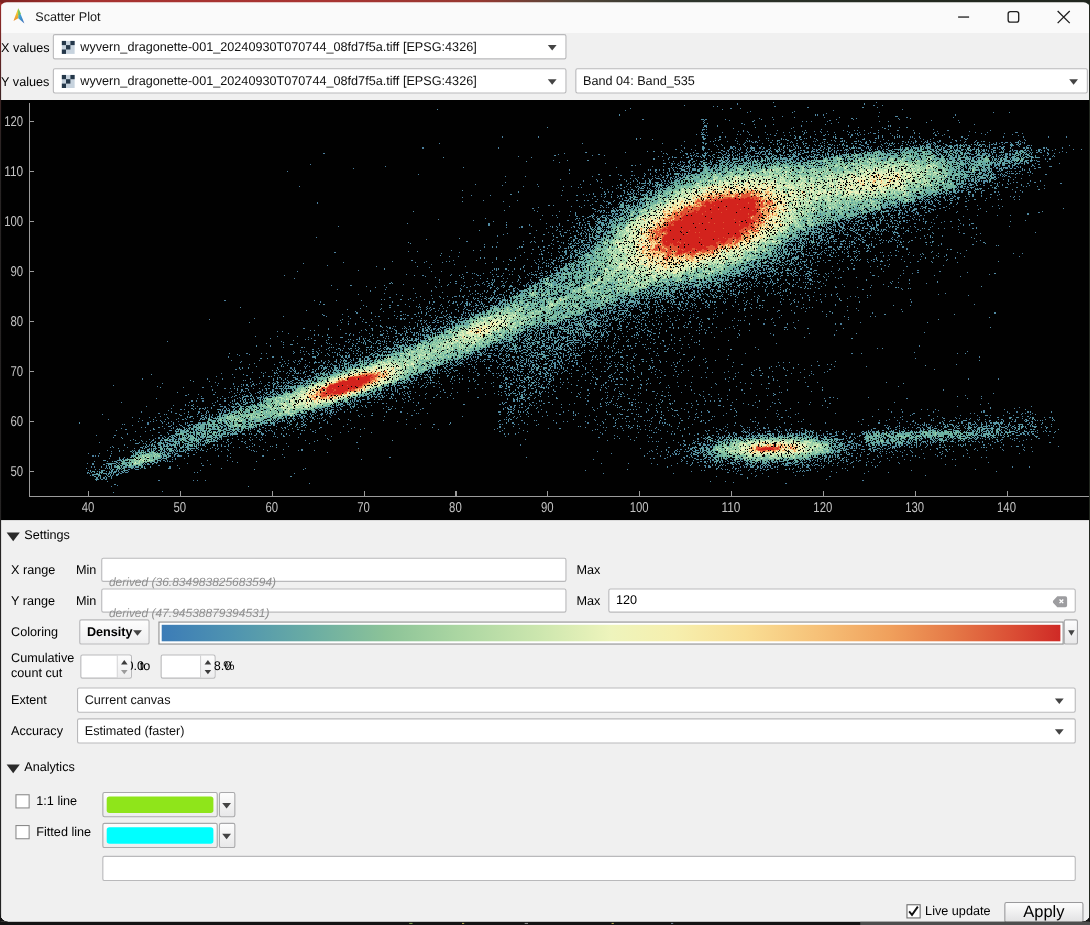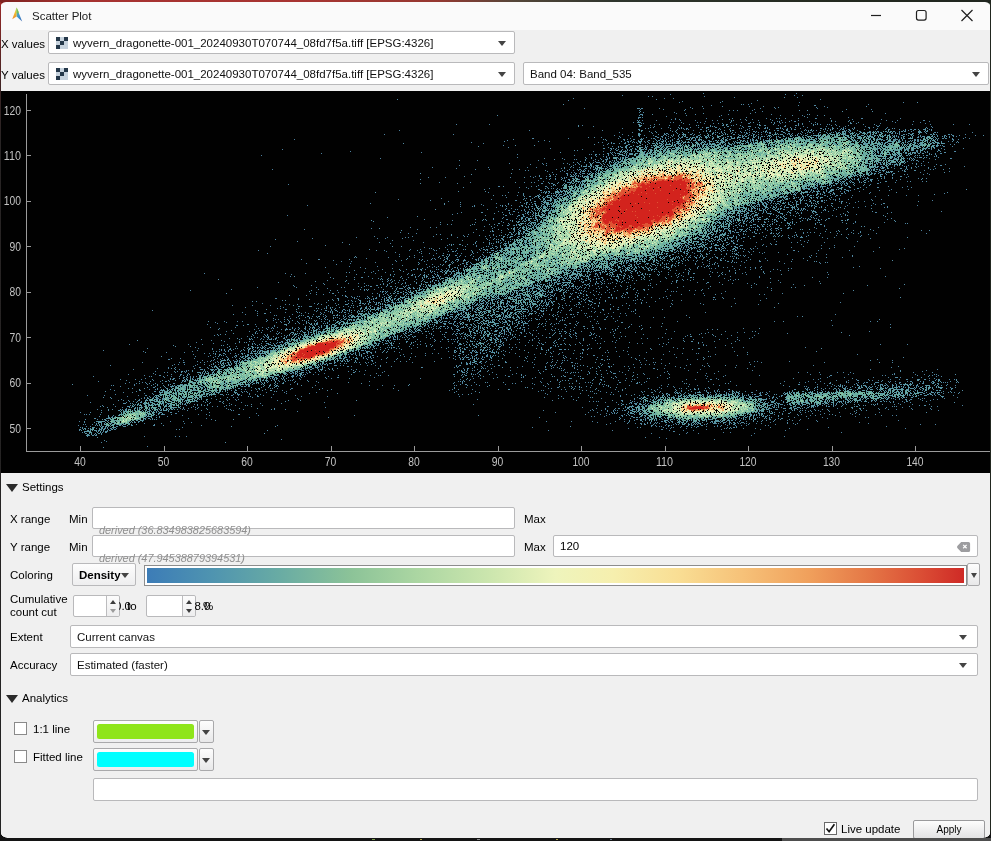--- a/index.html
+++ b/index.html
@@ -34,21 +34,21 @@
 .tinput .val { position:absolute; left:6px; top:4px; color:#000; white-space:nowrap; }
 .spin { position:absolute; background:#fff; border:1px solid #b9b9bb; border-radius:2px; height:22px; }
 .spin .num { position:absolute; left:5px; top:4px; color:#000;margin-left:36px; }
 .spin .btns { position:absolute; right:0; top:0; width:13px; height:20px; border-left:1px solid #bcbcbe; background:linear-gradient(#fcfcfc,#ededee); border-radius:0 2px 2px 0; }
 .triU { position:absolute; left:3px; top:3.5px; width:0; height:0; border-left:3.2px solid transparent; border-right:3.2px solid transparent; border-bottom:4.2px solid #3c3c3c; }
 .triD { position:absolute; left:3px; bottom:3.5px; width:0; height:0; border-left:3.2px solid transparent; border-right:3.2px solid transparent; border-top:4.2px solid #3c3c3c; }
 .checkbox { position:absolute; width:13px; height:13px; background:#fff; border:1px solid #8a8a8a; }
 .colorbtn { position:absolute; height:23px; width:105px; border:1px solid #a9a9ab; border-radius:2px; background:linear-gradient(#fdfdfd,#ededee); }
 .colorbtn .fill { position:absolute; left:3px; top:3px; right:3px; bottom:3px; border-radius:2.5px; }
 .dropbtn { position:absolute; width:15px; height:23px; border:1px solid #a9a9ab; border-radius:2px; background:linear-gradient(#fdfdfd,#e8e8e9); }
-#applybtn { position:absolute; left:913px; top:347px; width:72px; height:19px; background:linear-gradient(#fdfdfd,#e2e2e3); border:1px solid #9a9a9c; border-radius:2px; text-align:center; line-height:17px; font-size:10px; color:#000; }
+#applybtn { position:absolute; left:913px; top:347px; width:72px; height:19px; background:linear-gradient(#fdfdfd,#e2e2e3); border:1px solid #9a9a9c; border-radius:2px; text-align:center; line-height:17px; font-size:15px; color:#000; }
 #bottomstrip { position:absolute; left:0; top:838px; width:991px; height:3px; background:#141414; }
 #bottomstrip .r { position:absolute; left:782px; top:0; width:209px; height:3px; background:#4e4e4e; }
 </style>
 </head>
 <body>
 <div id="deskTL"></div>
 <div id="deskTR"></div>
 <div id="edgeL"></div>
 <div id="edgeR"></div>
 <div id="cornBL"></div>

